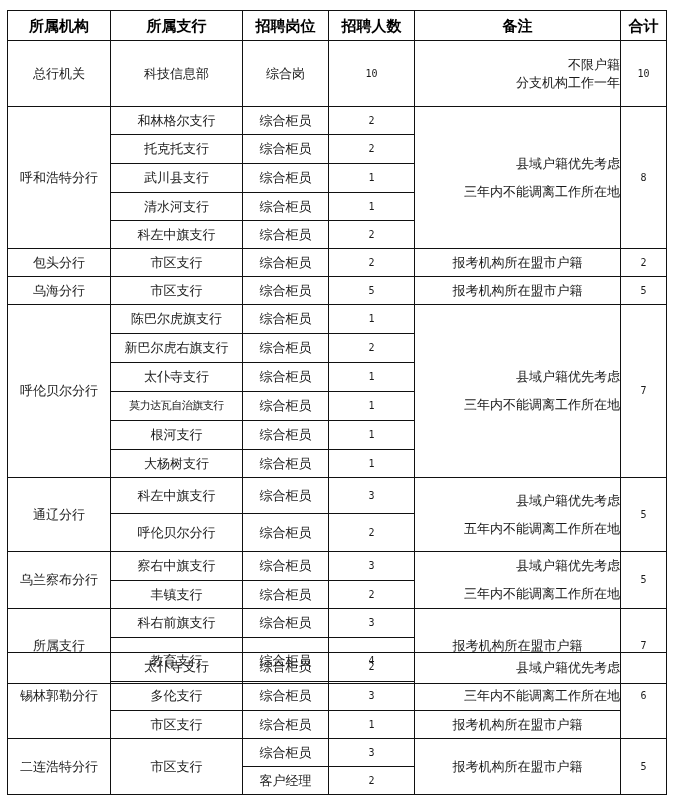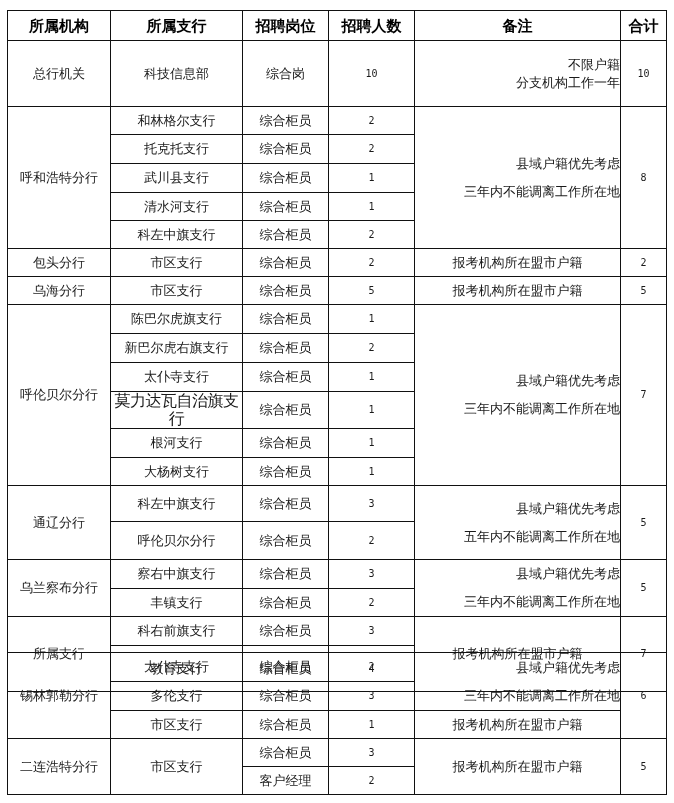--- a/index.html
+++ b/index.html
@@ -2,21 +2,21 @@
 <html><head>
   <meta charset="utf-8">
   <style>
     html, body { margin: 0; padding: 0; background: #ffffff; }
     body { width: 674px; height: 803px; position: relative; overflow: hidden;
            font-family: "DejaVu Sans", "Liberation Sans", sans-serif; color: #1a1a1a; }
     table { position: absolute; border-collapse: collapse; table-layout: fixed; }
     td, th { border: 1.5px solid #111; text-align: center; vertical-align: middle; padding: 0;
              font-size: 13px; line-height: 18px; font-weight: normal; overflow: hidden; }
     th { font-weight: bold; font-size: 15px; color: #000; }
-    .small { font-size: 16px; letter-spacing: -0.5px; }
+    .small { font-size: 11px; letter-spacing: -0.5px; }
     .num { font-family: "DejaVu Sans Mono", "Liberation Mono", monospace; font-size: 10px; }
     .note-line { display: block; text-align: right; }
     .gap { display: block; height: 10px; }
     #t1 { left: 7px; top: 10px; }
     #t2 { left: 7px; top: 652px; }
   </style>
 </head>
 <body>
 
 <table id="t1">

